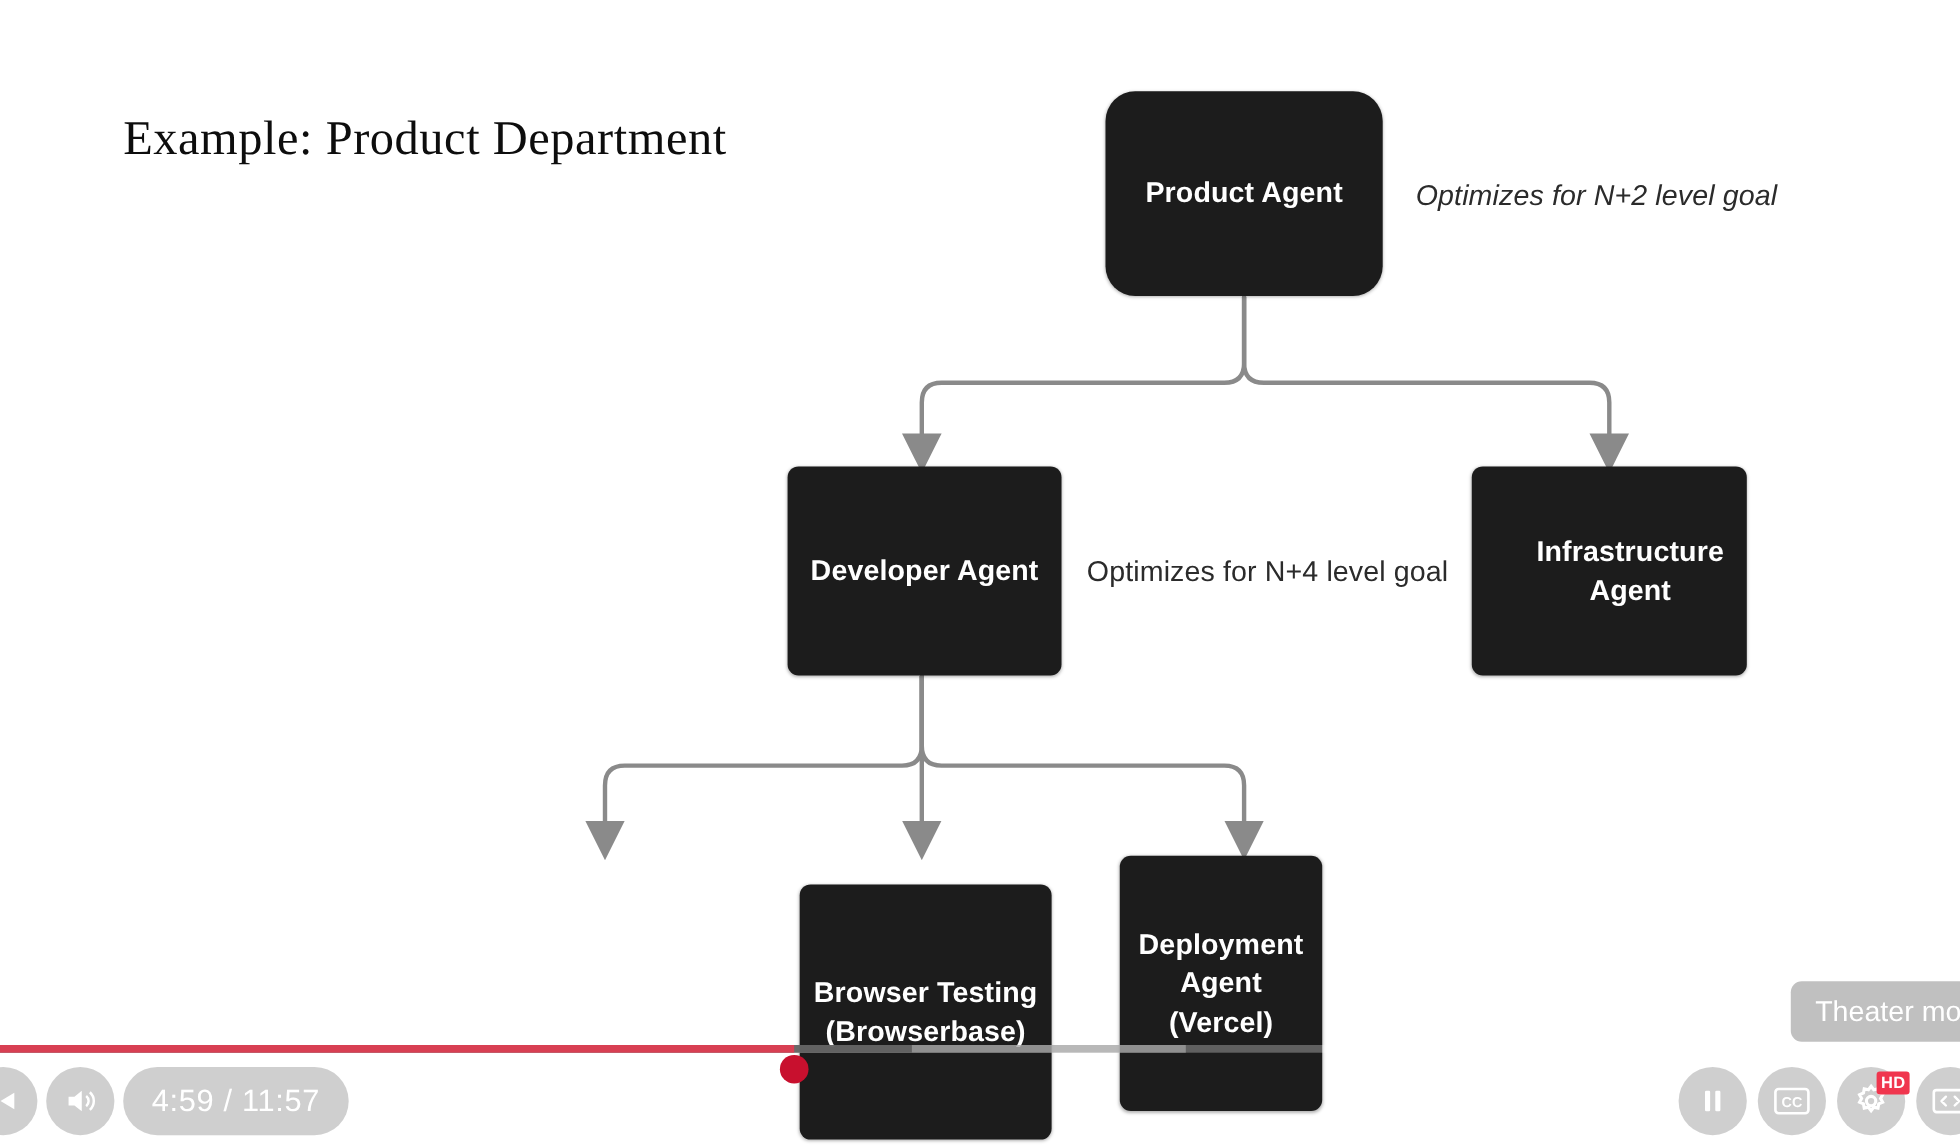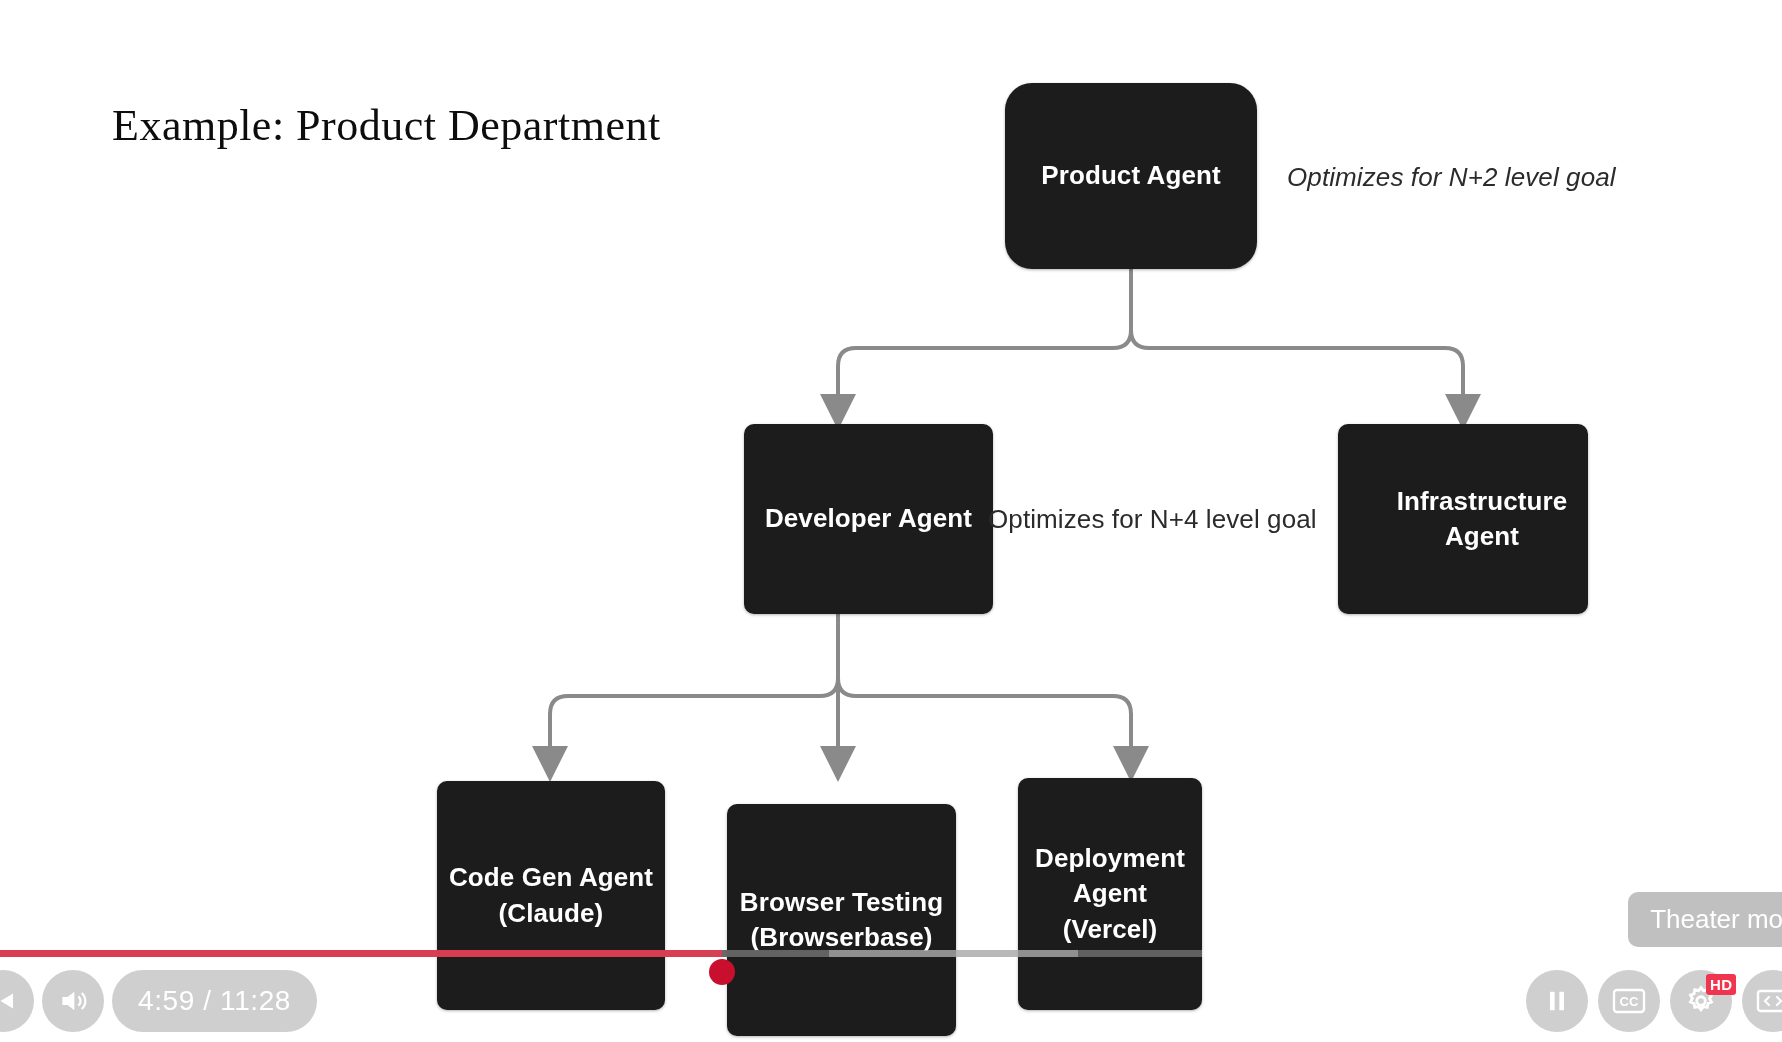--- a/index.html
+++ b/index.html
@@ -216,27 +216,25 @@
 
       <path d="M838,615 L838,678 Q838,696 820,696 L568,696 Q550,696 550,714 L550,752" marker-end="url(#arrow)"></path>
       <path d="M838,615 L838,752" marker-end="url(#arrow)"></path>
       <path d="M838,615 L838,678 Q838,696 856,696 L1113,696 Q1131,696 1131,714 L1131,752" marker-end="url(#arrow)"></path>
     </g>
   </svg>
 
   <div class="node" id="node-product-agent" style="left:1005px; top:83px; width:252px; height:186px;border-radius:27px;">Product Agent</div>
   <div class="annotation" style="left:1287px; top:162px;font-style:italic;">Optimizes for N+2 level goal</div>
 
-  <div class="node" id="node-developer-agent" style="left:716px; top:424px; width:249px; height:190px;margin-left:28px;">Developer Agent</div>
+  <div class="node" id="node-developer-agent" style="left:716px; top:424px; width:249px; height:190px;">Developer Agent</div>
   <div class="annotation" style="left:988px; top:504px;">Optimizes for N+4 level goal</div>
   <div class="node" id="node-infrastructure-agent" style="left:1338px; top:424px; width:250px; height:190px;padding-left:48px;">Infrastructure
 Agent</div>
 
-  <div class="node" id="node-code-gen-agent" style="left:437px; top:781px; width:228px; height:229px;">Code Gen Agent
-(Claude)</div>
   <div class="node" id="node-browser-testing-agent" style="left:727px; top:804px; width:229px; height:232px;">Browser Testing
 (Browserbase)</div>
   <div class="node" id="node-deployment-agent" style="left:1018px; top:778px; width:184px; height:232px;">Deployment
 Agent
 (Vercel)</div>
 
   <div id="player-chrome">
 
     <div id="progress-track">
       <div id="progress-loaded"></div>
@@ -256,21 +254,21 @@
       </div>
       <div class="ctl">
         <span>
           <svg width="32" height="32" viewBox="0 0 24 24" fill="#ffffff">
             <path d="M4 9v6h4l5 4V5L8 9H4z"></path>
             <path d="M16 8.5a4.5 4.5 0 0 1 0 7" fill="none" stroke="#ffffff" stroke-width="1.7"></path>
             <path d="M18.5 6a8 8 0 0 1 0 12" fill="none" stroke="#ffffff" stroke-width="1.7"></path>
           </svg>
         </span>
       </div>
-      <div id="time-display">4:59 / 11:28</div>
+      <div id="time-display">4:59 / 11:57</div>
     </div>
 
     <div id="controls-right">
       <div class="ctl">
         <span>
           <svg width="28" height="28" viewBox="0 0 24 24" fill="#ffffff">
             <rect x="6" y="4" width="4" height="16" rx="1"></rect>
             <rect x="14" y="4" width="4" height="16" rx="1"></rect>
           </svg>
         </span>

